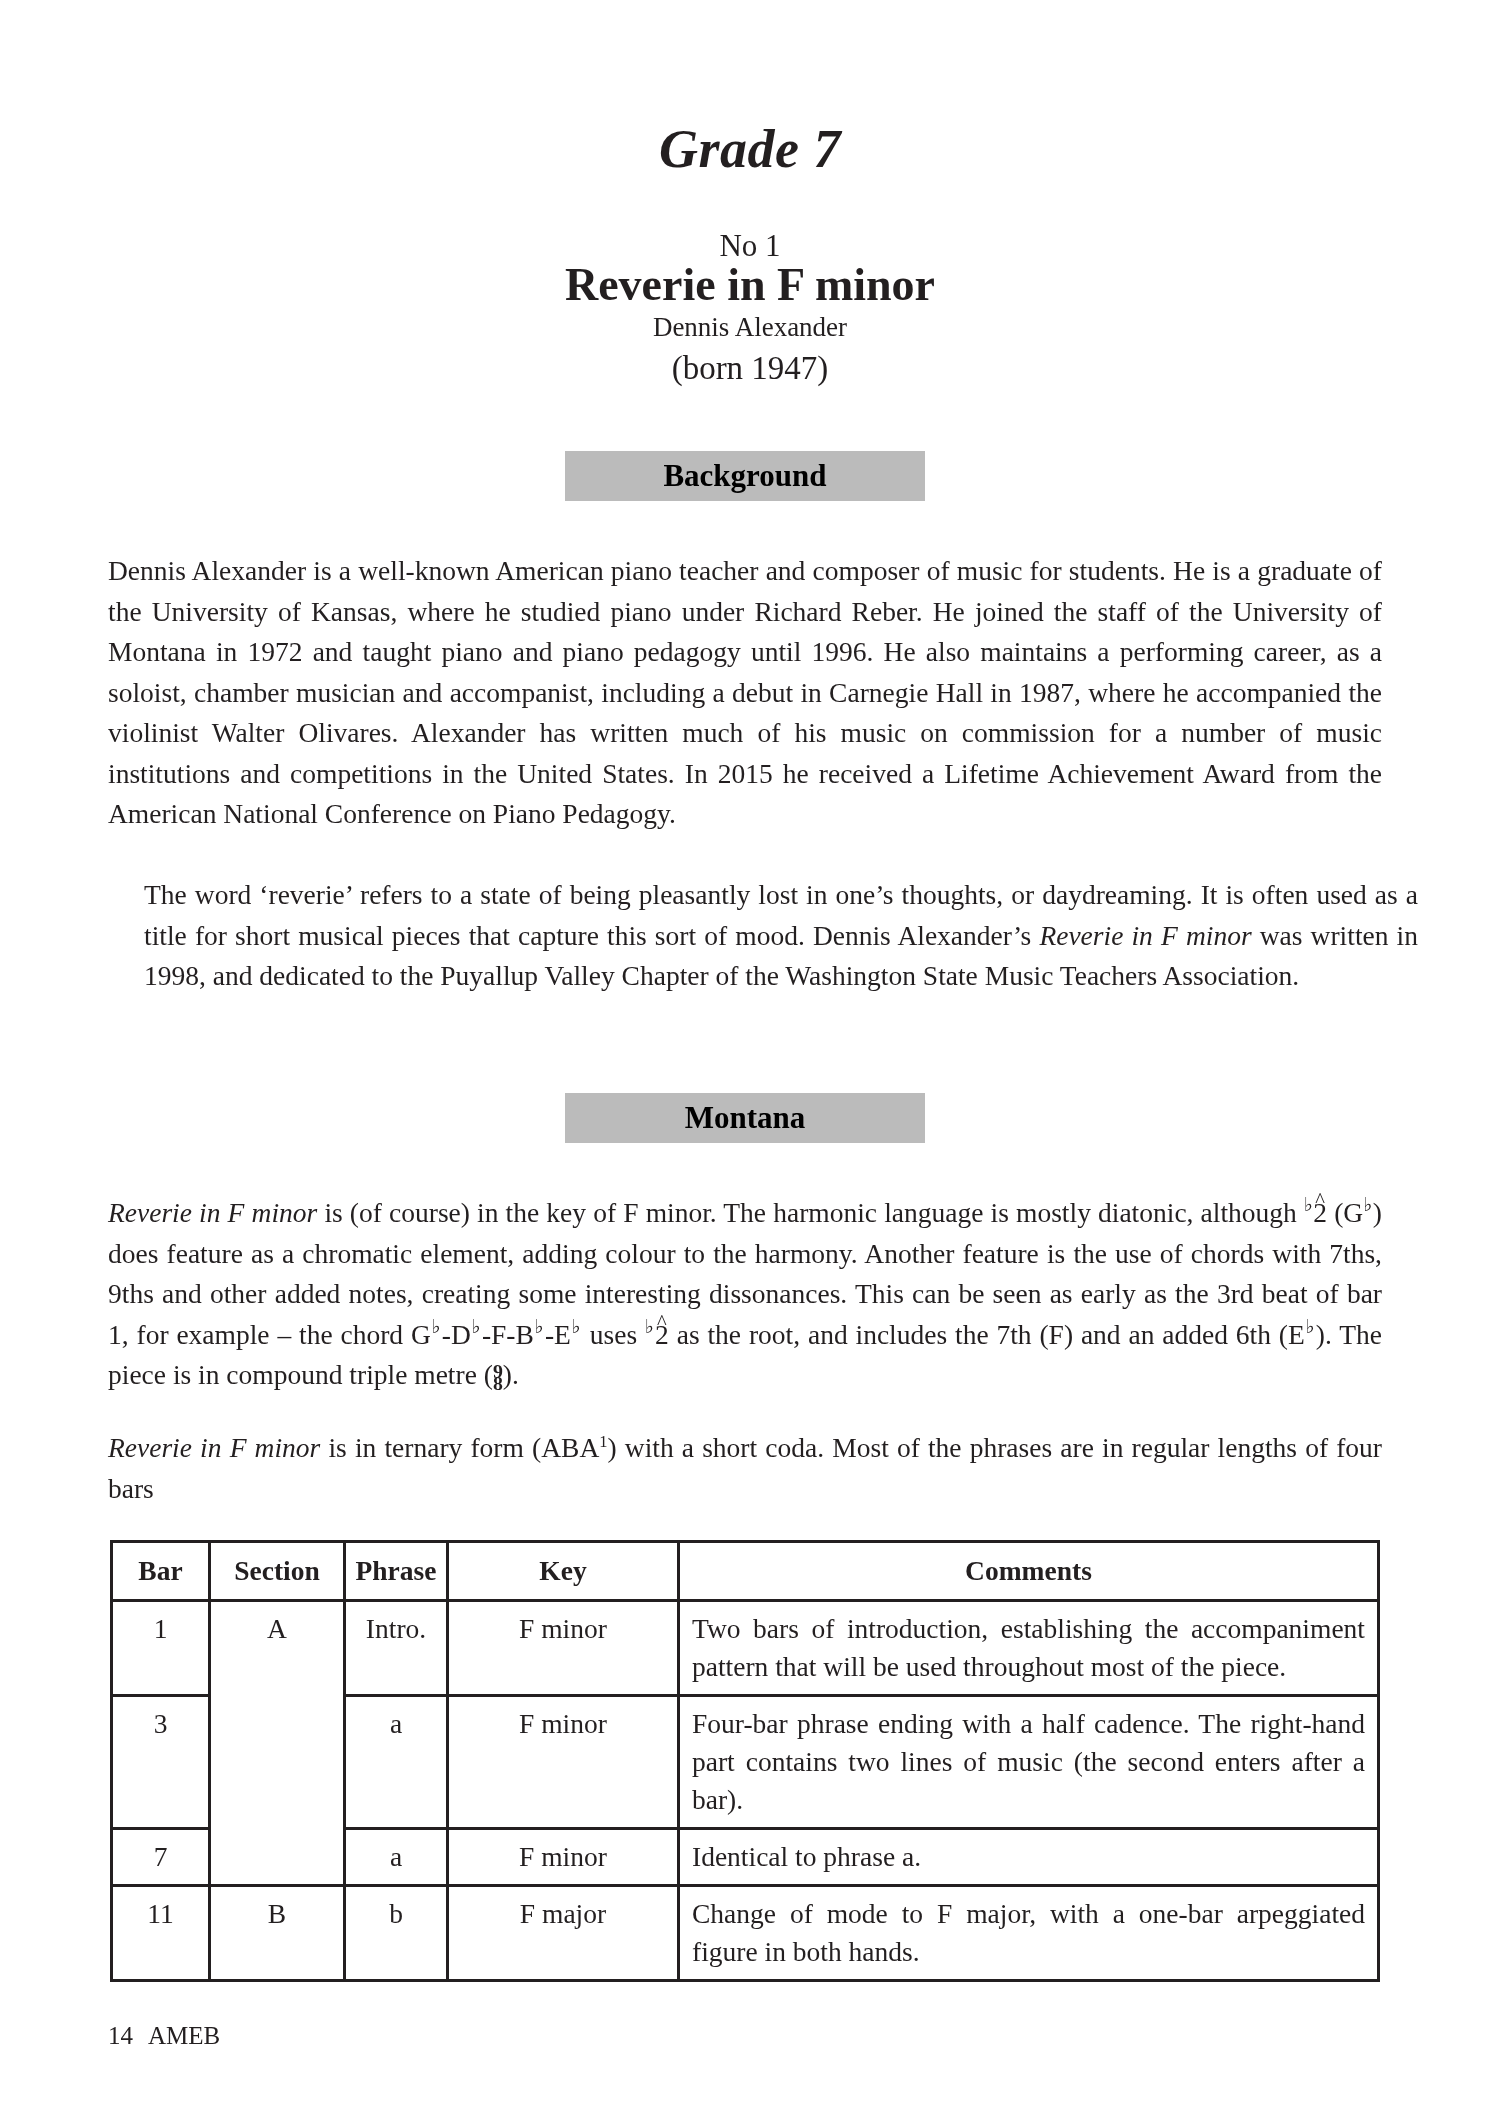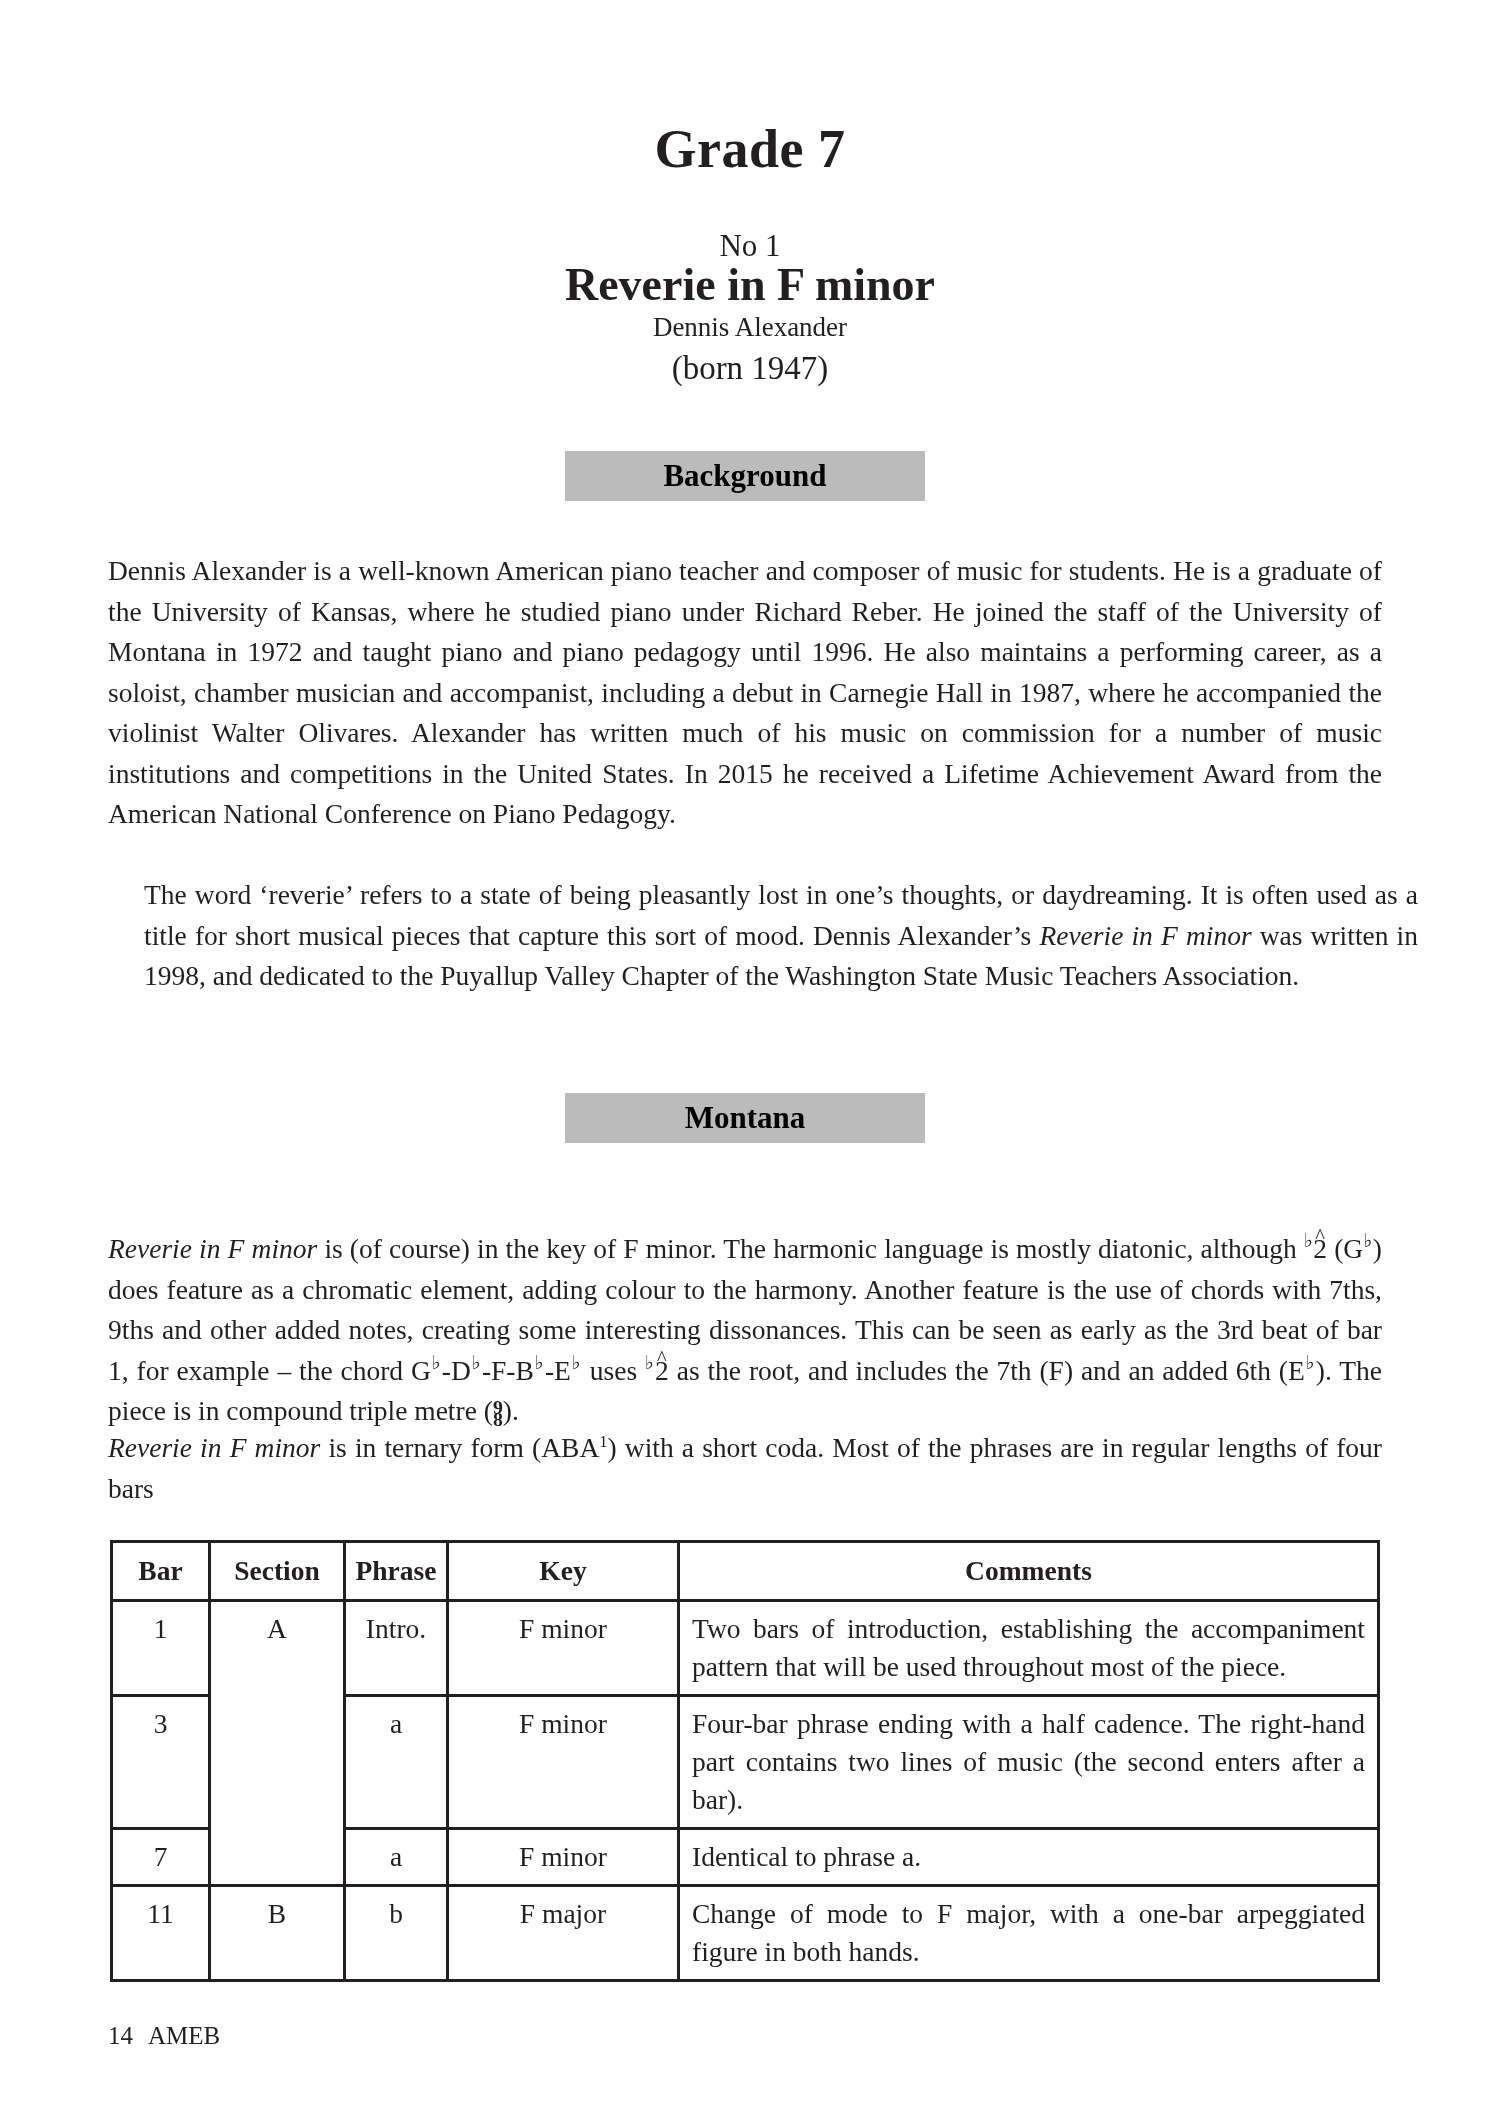--- a/index.html
+++ b/index.html
@@ -1,32 +1,32 @@
 <!DOCTYPE html>
 <html><head>
 <meta charset="utf-8">
 <style>
   html, body { margin: 0; padding: 0; background: #ffffff; }
   body { width: 1500px; height: 2121px; position: relative; overflow: hidden;
          font-family: "Liberation Serif", "DejaVu Serif", serif; color: #231f20; }
   .center { position: absolute; left: 0; width: 1500px; text-align: center; }
-  #grade-title { top: 118px; font-size: 54px; font-weight: bold; letter-spacing: 0.5px; }
+  #grade-title { top: 118px; font-size: 54px; font-weight: bold; letter-spacing: 0.5px; font-style: italic; }
   #piece-no { top: 228px; font-size: 31px; }
   #piece-title { top: 258px; font-size: 46px; font-weight: bold; }
   #composer { top: 312px; font-size: 27px; }
   #composer-dates { top: 350px; font-size: 33px; }
   .banner { position: absolute; left: 565px; width: 360px; height: 50px; background: #bbbbbb;
             color: #000000; font-weight: bold; font-size: 31px; text-align: center; line-height: 50px; }
   #banner-background { top: 451px; }
   #banner-analysis { top: 1093px; }
   .para { position: absolute; left: 108px; width: 1274px; font-size: 27.5px; line-height: 40.5px;
           text-align: justify; margin: 0; }
   #para-1 { top: 551px; }
   #para-2 { top: 875px; margin-left: 36px; }
-  #para-3 { top: 1193px; margin-top: 36px; }
+  #para-3 { top: 1193px; }
   #para-4 { top: 1428px; }
   .flat { font-size: 0.7em; vertical-align: 0.55em; line-height: 0; }
   .hat { position: relative; display: inline-block; }
   .hat::before { content: "\005E"; position: absolute; left: 0; right: 0; top: -0.62em;
                  text-align: center; font-size: 0.75em; }
   .timesig { display: inline-block; vertical-align: -0.3em; line-height: 0.62em; font-size: 0.72em;
              font-weight: bold; text-align: center; }
   .timesig span { display: block; }
   sup.s { font-size: 0.6em; vertical-align: 0.6em; line-height: 0; }
   i { font-style: italic; }

